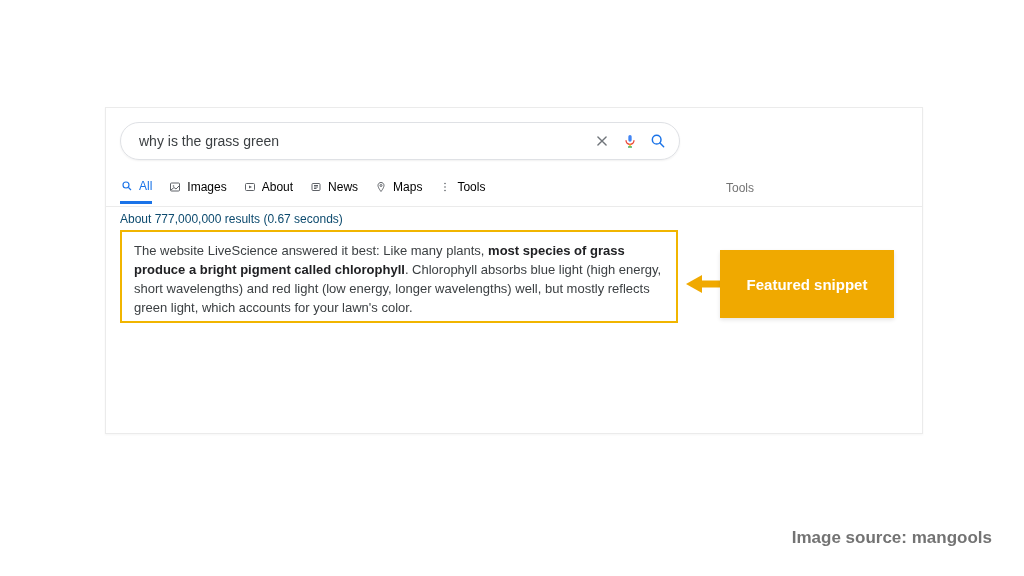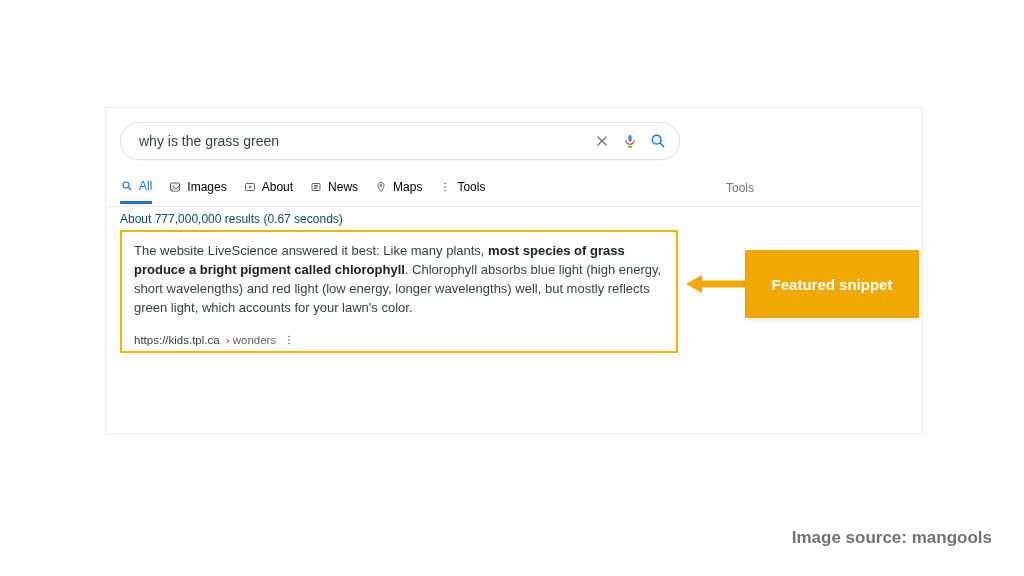--- a/index.html
+++ b/index.html
@@ -157,21 +157,21 @@
     font-size: 10.5px;
     color: #70757a;
   }
   .snippet-footer .dot { color:#9aa0a6; }
   .footer-link { display:flex; align-items:center; gap:4px; cursor:pointer; }
   .footer-icon { width:12px; height:12px; display:flex; align-items:center; justify-content:center; }
 
   
   .annotation {
     position: absolute;
-    left: 745px;
+    left: 720px;
     top: 250px;
     width: 174px;
     height: 68px;
     background: #f0a900;
     color: #ffffff;
     display: flex;
     align-items: center;
     justify-content: center;
     font-size: 15px;
     font-weight: 700;
@@ -294,31 +294,20 @@
       </div>
       <div class="tools">Tools</div>
     </div>
 
     <div class="stats">About 777,000,000 results (0.67 seconds)</div>
 
     <div class="snippet-box">
       <div class="snippet-text">
         <span>The website LiveScience answered it best: Like many plants, </span><b>most species of grass produce a bright pigment called chlorophyll</b><span>. Chlorophyll absorbs blue light (high energy, short wavelengths) and red light (low energy, longer wavelengths) well, but mostly reflects green light, which accounts for your lawn's color.</span>
       </div>
-      <div class="snippet-url-row">
-        <span>https://kids.tpl.ca</span>
-        <span class="snippet-url-path"> › wonders</span>
-        <span class="kebab">
-          <svg width="12" height="12" viewBox="0 0 24 24">
-              <circle cx="12" cy="5" r="1.6" fill="#5f6368"></circle>
-              <circle cx="12" cy="12" r="1.6" fill="#5f6368"></circle>
-              <circle cx="12" cy="19" r="1.6" fill="#5f6368"></circle>
-            </svg>
-        </span>
-      </div>
     </div>
 
   </div>
 
   <svg class="arrow" viewBox="0 0 60 22">
     <line x1="60" y1="11" x2="12" y2="11" stroke="#f0a900" stroke-width="7"></line>
     <polygon points="0,11 16,2 16,20" fill="#f0a900"></polygon>
   </svg>
 
   <div class="annotation">

